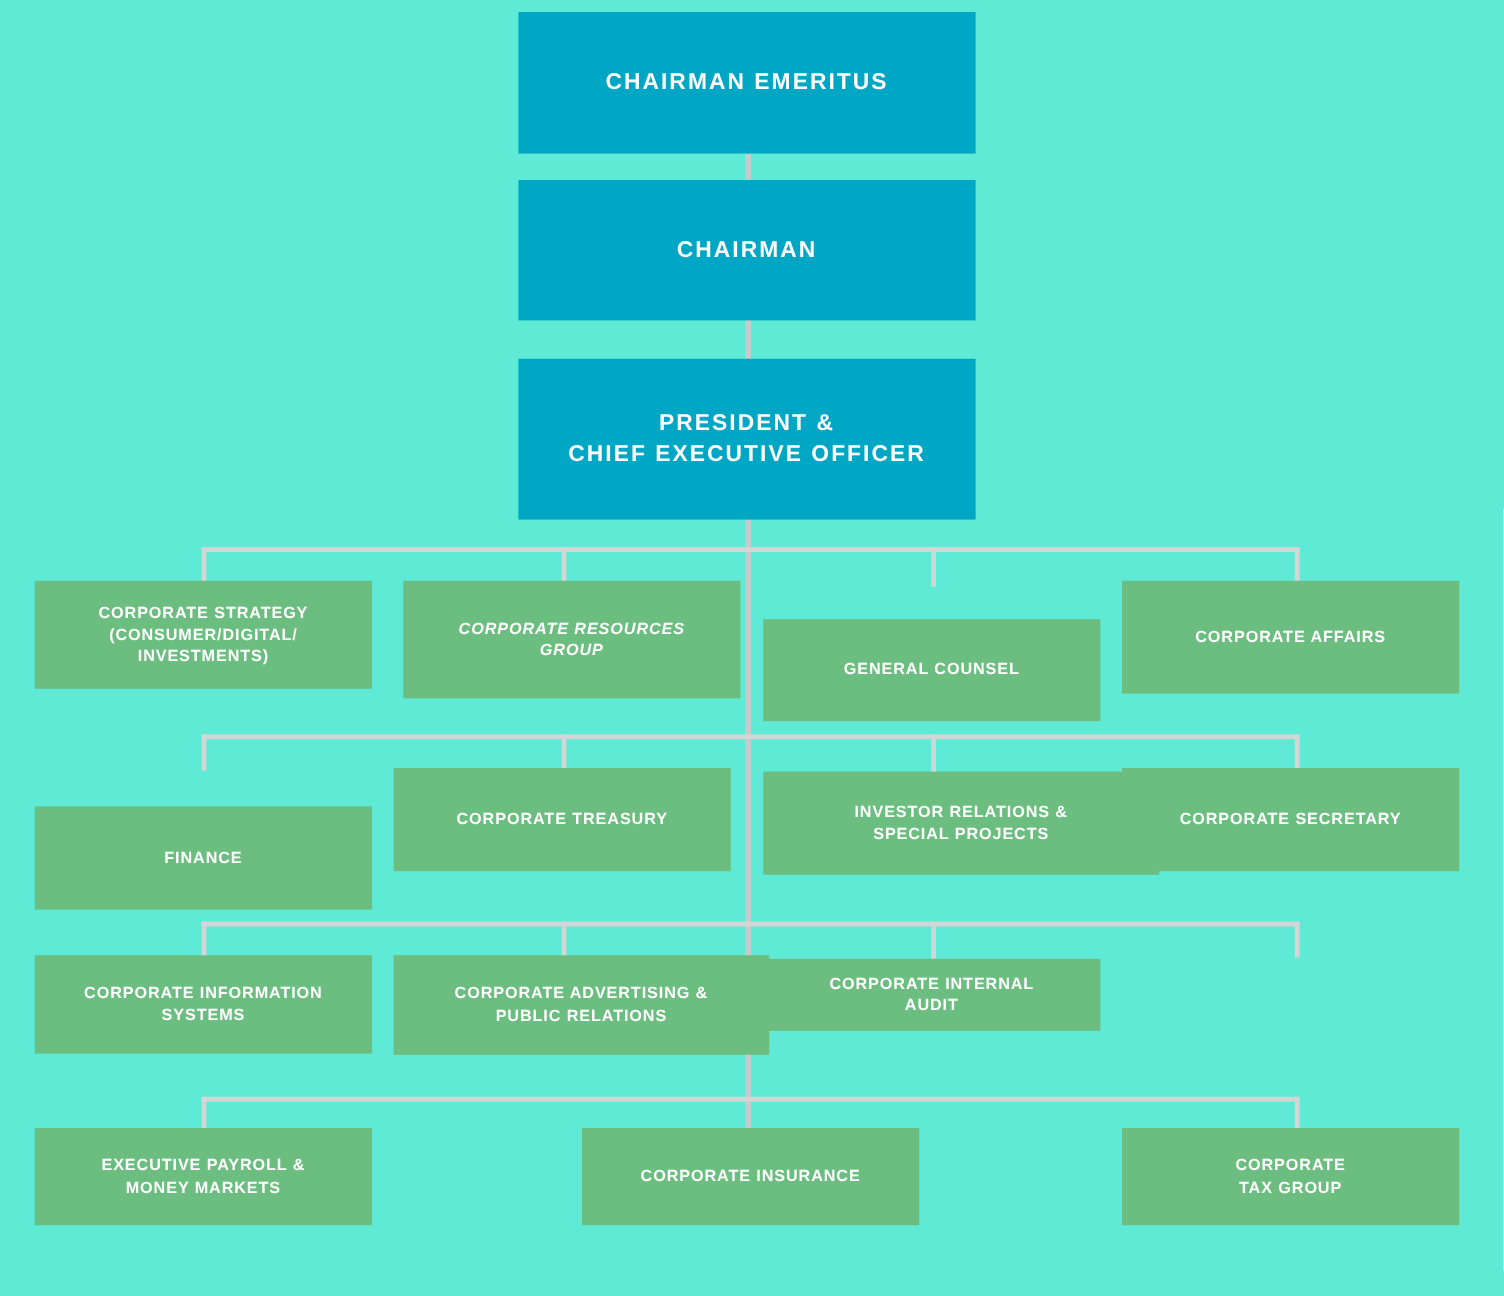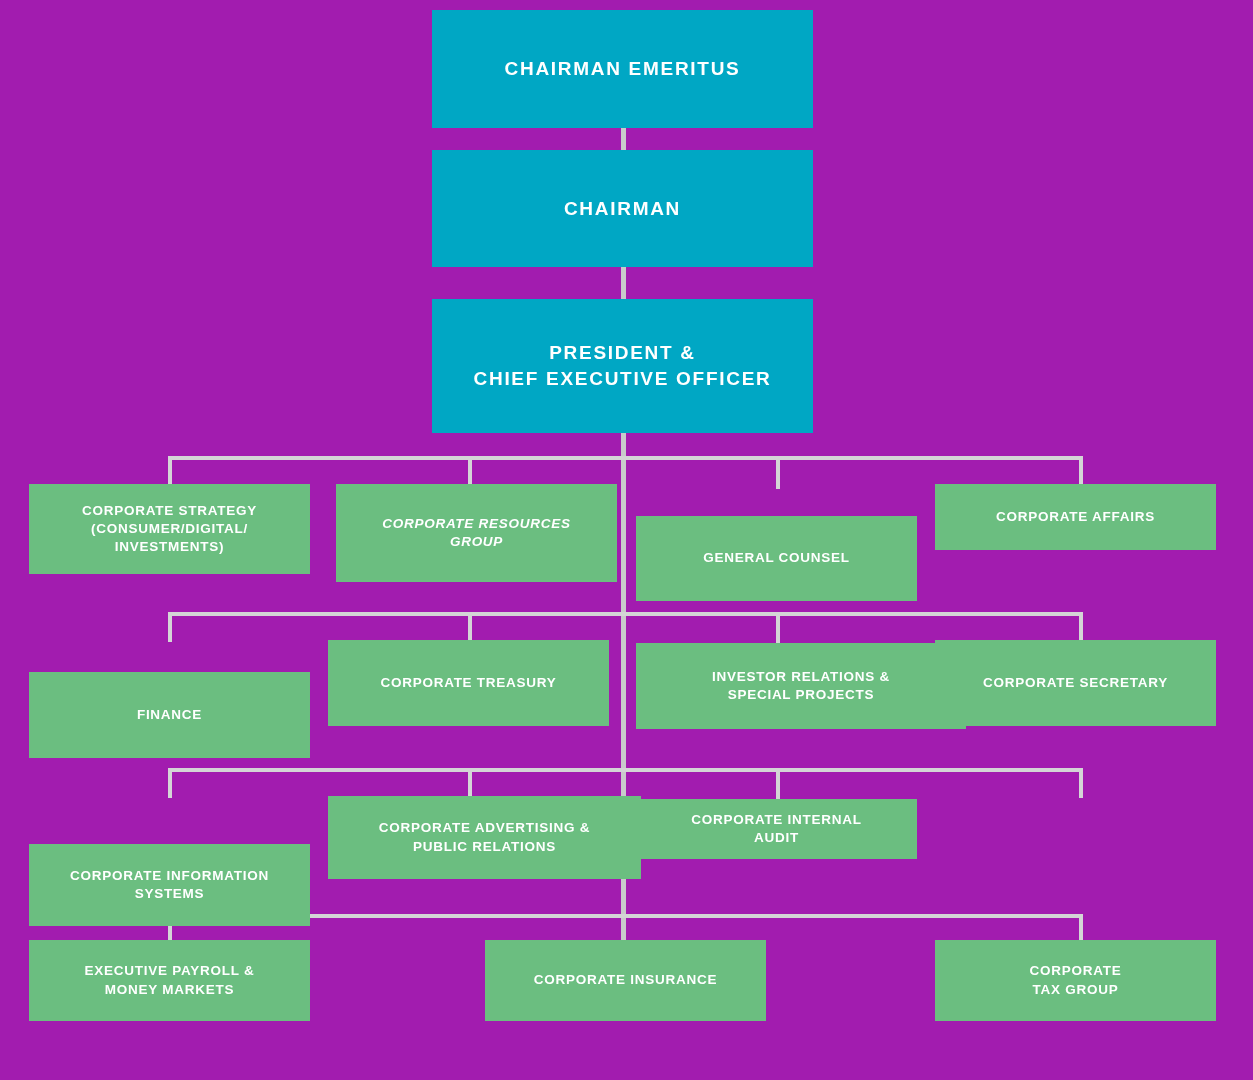--- a/index.html
+++ b/index.html
@@ -9,21 +9,21 @@
     background: #ffffff;
   }
   body {
     font-family: "Liberation Sans", sans-serif;
     -webkit-font-smoothing: antialiased;
   }
   #org-chart {
     position: relative;
     width: 1253px;
     height: 1080px;
-    background: #a21caf;
+    background: #5eead4;
     overflow: hidden;
   }
 
   
   .line {
     position: absolute;
     background: #c9cacb;
   }
   .line.spine {
     background: #c9cacb;
@@ -108,38 +108,38 @@
 
   <div class="node unit" style="left:29px; top:484px; width:281px; height:90px;justify-content:center;">
     <span class="label">CORPORATE STRATEGY<br>(CONSUMER/DIGITAL/<br>INVESTMENTS)</span>
   </div>
   <div class="node unit" style="left:336px; top:484px; width:281px; height:98px;font-style:italic;">
     <span class="label">CORPORATE RESOURCES<br>GROUP</span>
   </div>
   <div class="node unit" style="left:636px; top:487px; width:281px; height:85px;margin-top:29px;">
     <span class="label">GENERAL COUNSEL</span>
   </div>
-  <div class="node unit" style="left:935px; top:484px; width:281px; height:66px;">
+  <div class="node unit" style="left:935px; top:484px; width:281px; height:94px;">
     <span class="label">CORPORATE AFFAIRS</span>
   </div>
 
   <div class="node unit" style="left:29px; top:640px; width:281px; height:86px;margin-top:32px;">
     <span class="label">FINANCE</span>
   </div>
   <div class="node unit" style="left:328px; top:640px; width:281px; height:86px;">
     <span class="label">CORPORATE TREASURY</span>
   </div>
   <div class="node unit" style="left:636px; top:643px; width:330px; height:86px;">
     <span class="label">INVESTOR RELATIONS &amp;<br>SPECIAL PROJECTS</span>
   </div>
   <div class="node unit" style="left:935px; top:640px; width:281px; height:86px;">
     <span class="label">CORPORATE SECRETARY</span>
   </div>
 
-  <div class="node unit" style="left:29px; top:796px; width:281px; height:82px;margin-top:48px;">
+  <div class="node unit" style="left:29px; top:796px; width:281px; height:82px;">
     <span class="label">CORPORATE INFORMATION<br>SYSTEMS</span>
   </div>
   <div class="node unit" style="left:328px; top:796px; width:313px; height:83px;">
     <span class="label">CORPORATE ADVERTISING &amp;<br>PUBLIC RELATIONS</span>
   </div>
   <div class="node unit" style="left:636px; top:799px; width:281px; height:60px;">
     <span class="label">CORPORATE INTERNAL<br>AUDIT</span>
   </div>
 
   <div class="node unit" style="left:29px; top:940px; width:281px; height:81px;">

